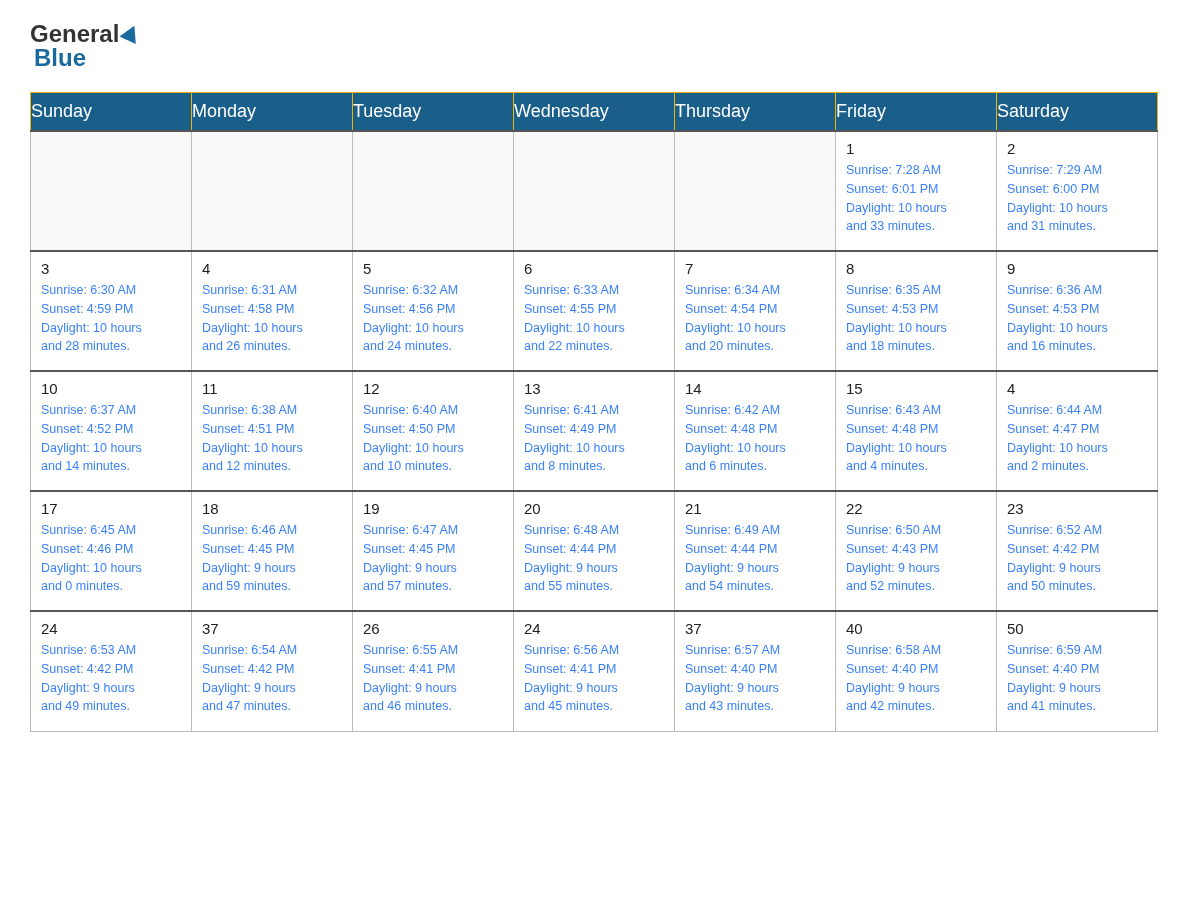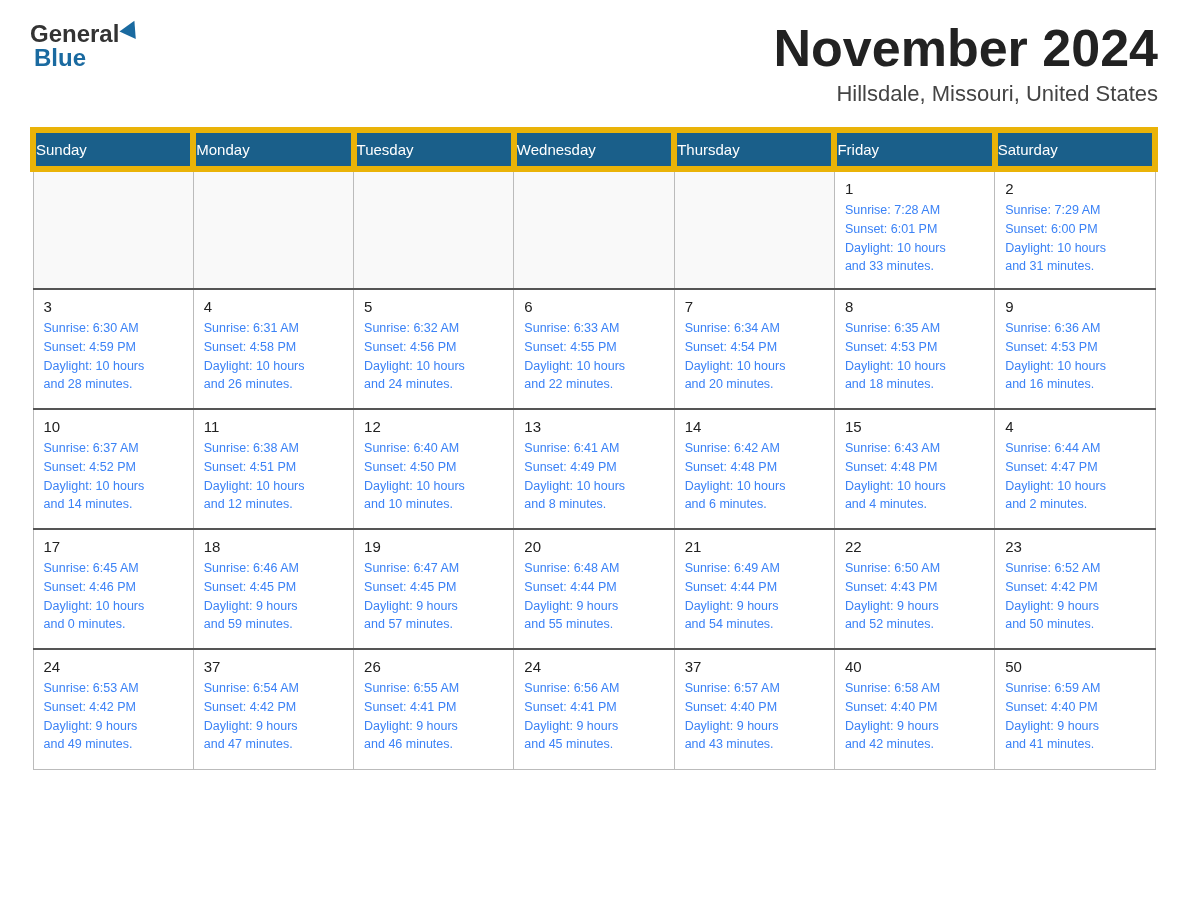--- a/index.html
+++ b/index.html
@@ -16,21 +16,21 @@
       align-items: flex-start;
       margin-bottom: 20px;
     }
     .logo-wrapper {
       display: flex;
       flex-direction: column;
       align-items: flex-start;
     }
     .logo-line1 {
       display: flex;
-      align-items: flex-start;
+      align-items: center;
     }
     .logo-line2 { display: flex; align-items: center; margin-top: -4px; text-align: center; }
     .title-block {
       text-align: right;
     }
     .month-title {
       font-size: 52px;
       font-weight: bold;
       color: #222;
       line-height: 1.1;
@@ -41,25 +41,25 @@
       margin-top: 4px;
     }
     .calendar {
       width: 100%;
       border-collapse: collapse;
       border: 1px solid #666;
     }
     .calendar th {
       background-color: #1a5f8a;
       color: #fff;
-      font-size: 15px;
+      font-size: 18px;
       font-weight: normal;
       padding: 8px 0;
       text-align: left;
-      border: 6px solid #eab308;
+      border: 1px solid #eab308;
     }
     .calendar td {
       vertical-align: top;
       padding: 8px 10px;
       border: 1px solid #bbb;
       font-size: 13px;
       color: #333;
       width: 14.28%;
       min-height: 110px;
       height: 120px;
@@ -89,24 +89,20 @@
 <div class="header">
   <div class="logo-wrapper">
     <div class="logo-line1">
       <span style="font-size:24px;font-weight:bold;color:#333;">General</span>
       <span style="display:inline-block;width:0;height:0;border-left:9px solid transparent;border-right:9px solid transparent;border-bottom:16px solid #1a6aa0;transform:rotate(25deg);margin-left:3px;margin-bottom:3px;"></span>
     </div>
     <div class="logo-line2">
       <span style="font-size:24px;font-weight:bold;color:#1a6aa0;margin-left:4px;">Blue</span>
     </div>
   </div>
-  <div class="title-block">
-    <div class="month-title">November 2024</div>
-    <div class="location-title">Hillsdale, Missouri, United States</div>
-  </div>
 </div>
 
 <table class="calendar">
   <thead>
     <tr>
     <th>Sunday</th>
         <th>Monday</th>
         <th>Tuesday</th>
         <th>Wednesday</th>
         <th>Thursday</th>

